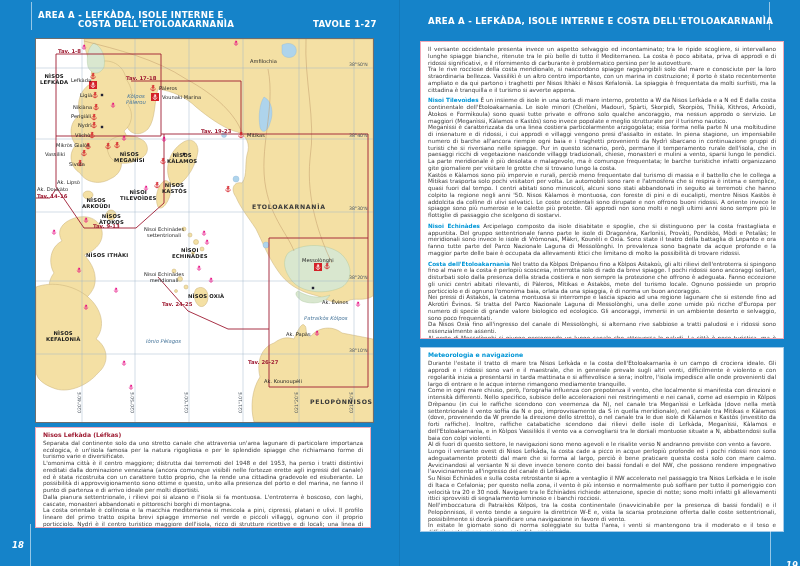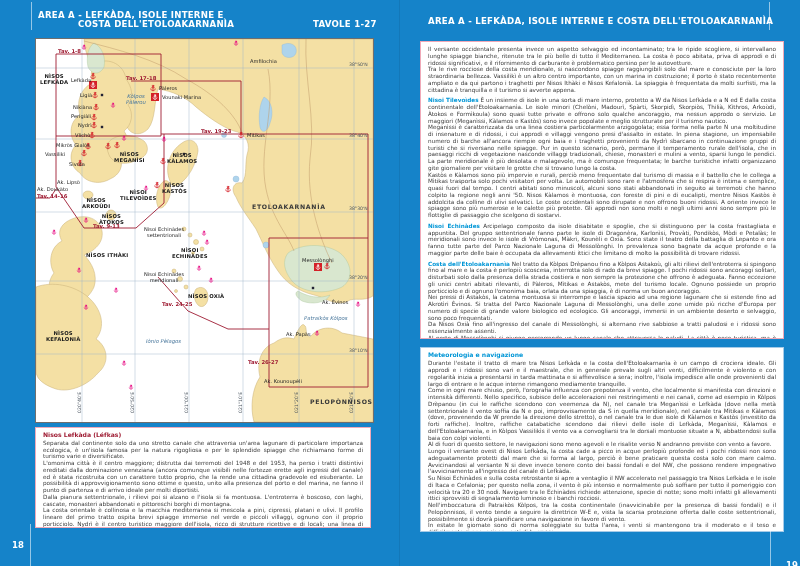--- a/index.html
+++ b/index.html
@@ -14,21 +14,21 @@
   #page-right{left:400px;}
   .gutter{position:absolute;left:399px;top:0;width:1px;height:566px;background:rgba(0,0,0,.08);}
   .tick{position:absolute;width:1px;background:rgba(255,255,255,.55);}
 
   
   .hdr{position:absolute;color:#fff;font-weight:bold;font-size:8.6px;letter-spacing:.25px;line-height:8px;}
   #hdr-left-l1{left:38px;top:11px;}
   #hdr-left-l2{left:78px;top:20px;}
   #hdr-left-tav{left:313px;top:20px;}
   #hdr-right{left:28px;top:17px;}
-  .pagenum{position:absolute;color:#fff;font-weight:bold;font-size:8.5px;}
+  .pagenum{position:absolute;color:#fff;font-weight:bold;font-size:8.5px;font-style:italic;}
 
   
   #map-panel{
     position:absolute;left:35px;top:38px;width:337px;height:383px;
     background:#ffffff;border:1px solid #6e6e6e;box-sizing:content-box;
   }
   #map-svg{position:absolute;left:0;top:0;}
   #map-labels{position:absolute;left:0;top:0;width:337px;height:383px;}
   .lbl{position:absolute;white-space:pre-line;line-height:1.08;}
   .lbl.isl{font-weight:bold;font-size:5.3px;text-align:center;color:#1c1c1c;letter-spacing:.15px;}

